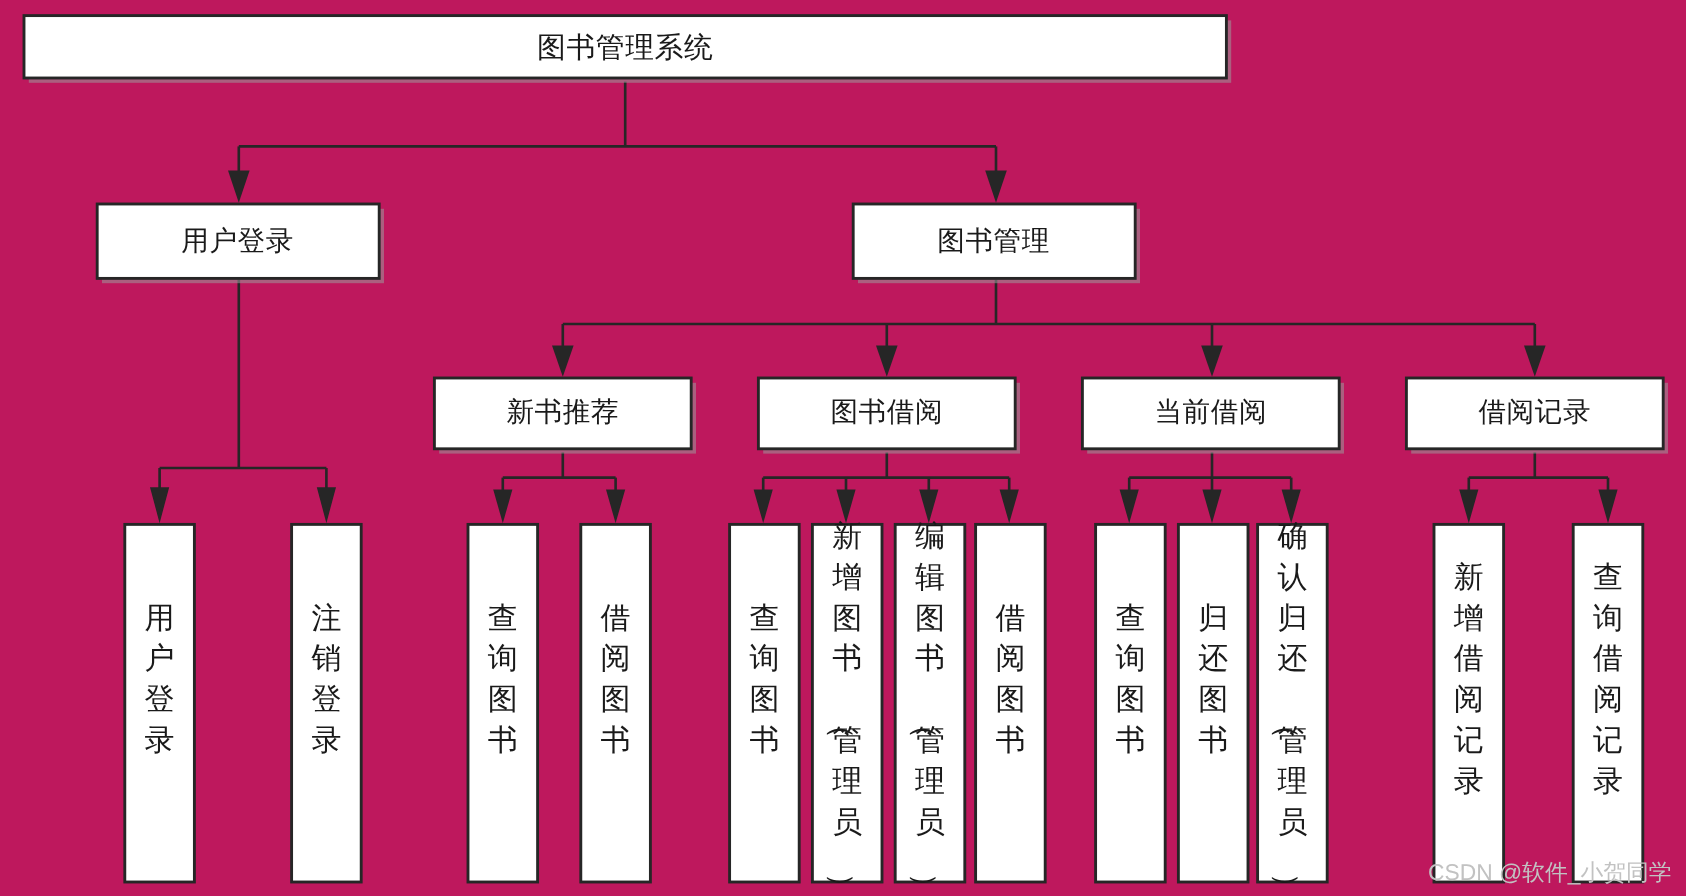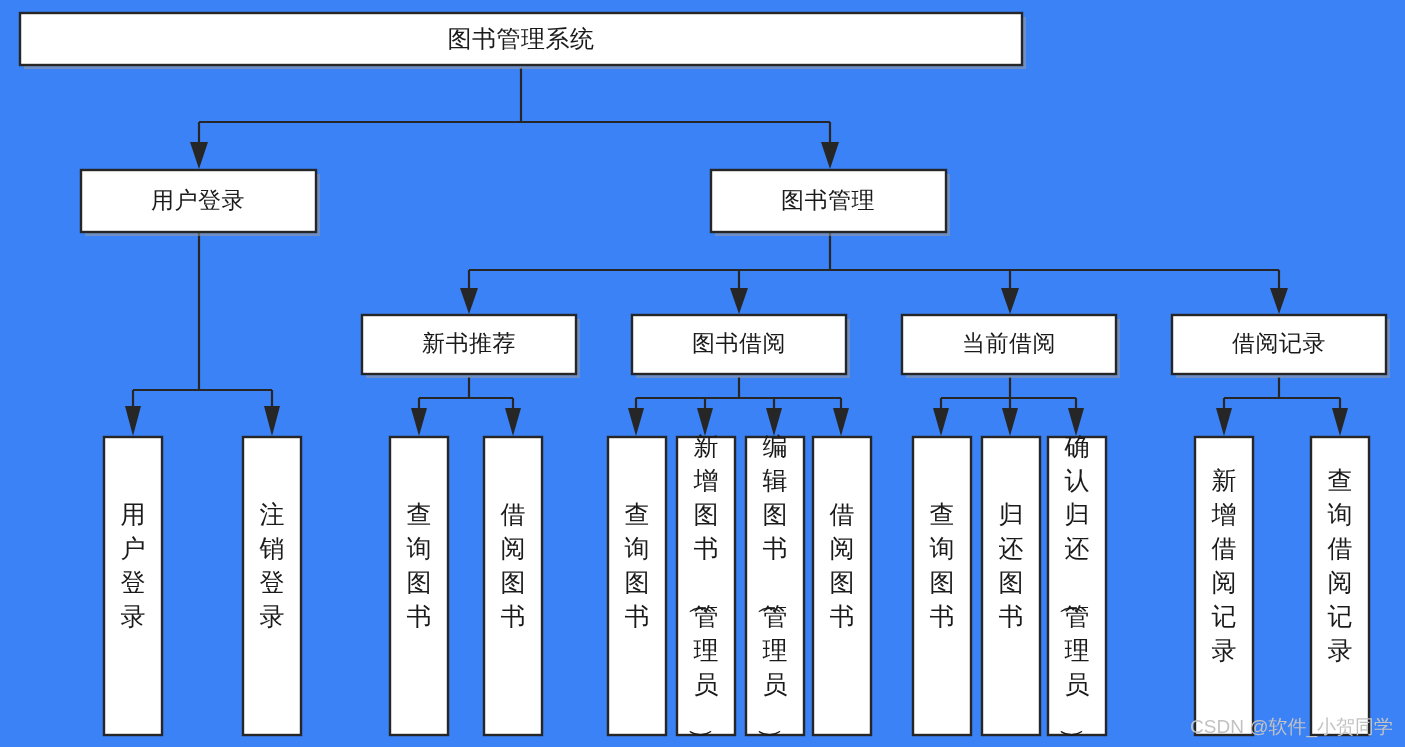--- a/index.html
+++ b/index.html
@@ -8,21 +8,21 @@
     padding: 0;
     background: #ffffff;
   }
   body {
     font-family: "Liberation Sans", "DejaVu Sans", sans-serif;
   }
   #diagram-root {
     position: relative;
     width: 1405px;
     height: 747px;
-    background: #3b82f6;
+    background: #be185d;
     overflow: hidden;
   }
   svg.diagram-canvas {
     position: absolute;
     top: 0;
     left: 0;
     width: 1405px;
     height: 747px;
     display: block;
   }

